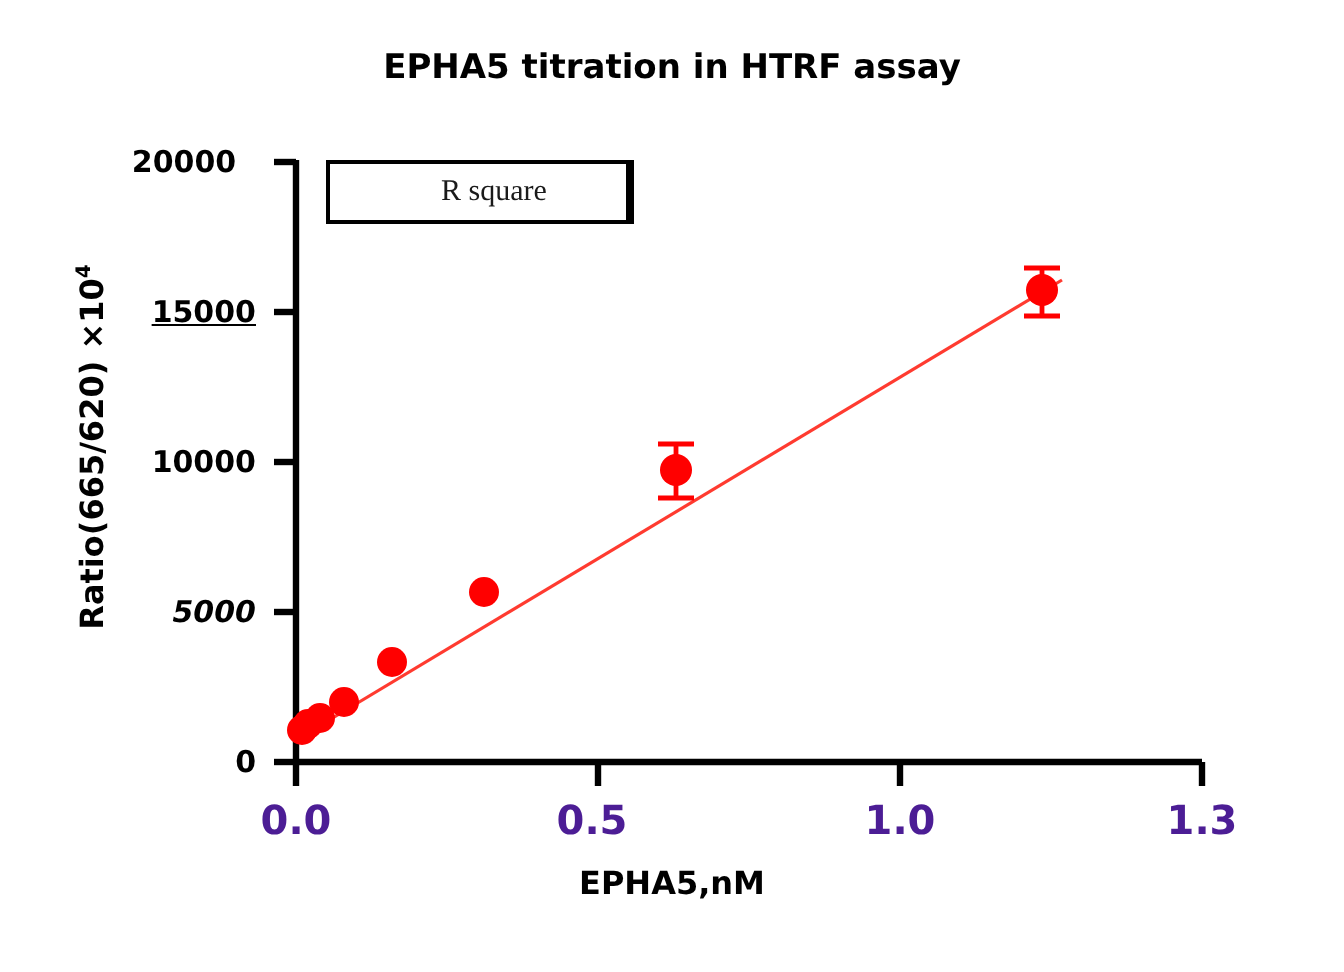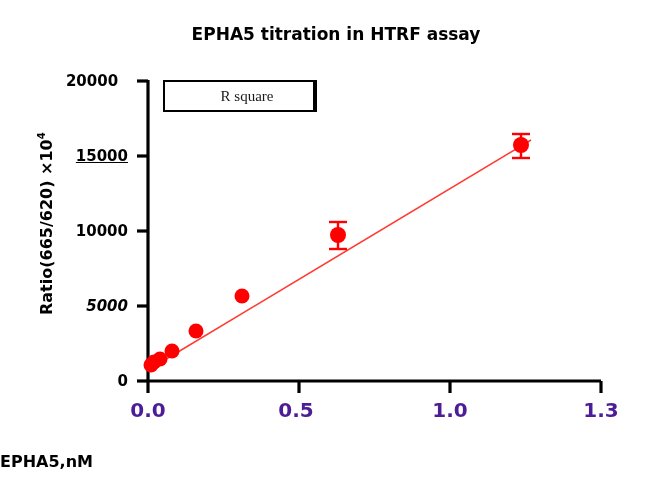--- a/index.html
+++ b/index.html
@@ -16,21 +16,22 @@
     position:absolute;left:0;top:24px;width:672px;
     text-align:center;
     font-size:17px;font-weight:bold;color:#000;
     font-family:"DejaVu Sans", sans-serif;
     letter-spacing:0px;
   }
   .plot-svg{position:absolute;left:0;top:0;}
   .axis-label-x{
     position:absolute;
     left:0;top:432px;width:672px;
-    font-size:16px;font-weight:bold;color:#000;margin-top:20px;
+    text-align:center;
+    font-size:16px;font-weight:bold;color:#000;
   }
   .axis-label-y{
     position:absolute;
     left:-84px;top:214px;
     width:260px;
     text-align:center;
     font-size:16px;font-weight:bold;color:#000;
     transform:rotate(-90deg);
     transform-origin:center center;
     white-space:nowrap;

